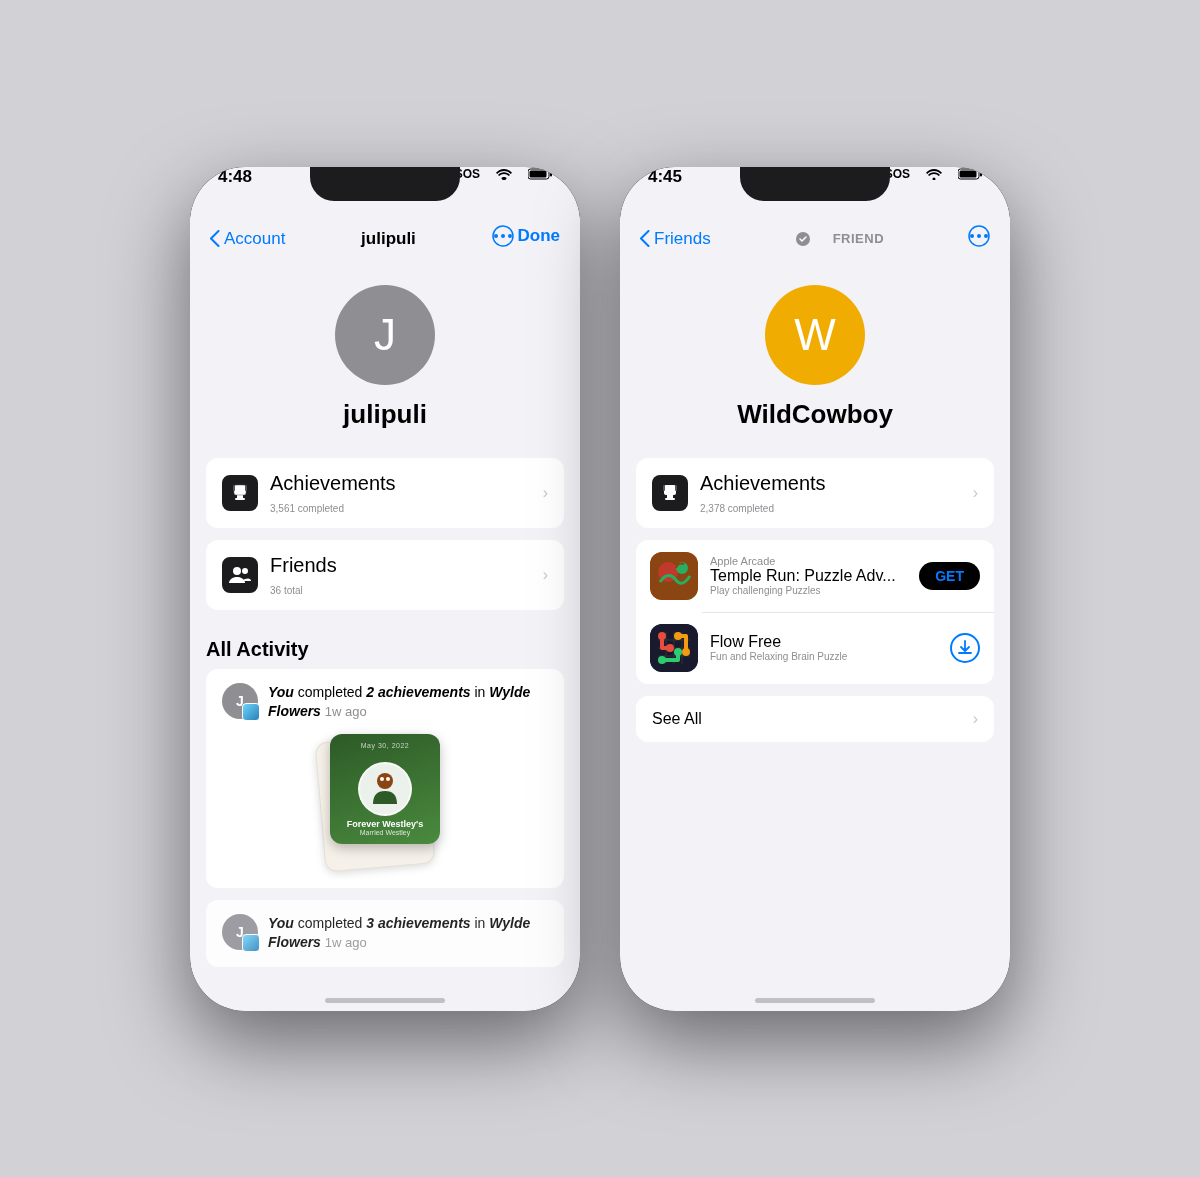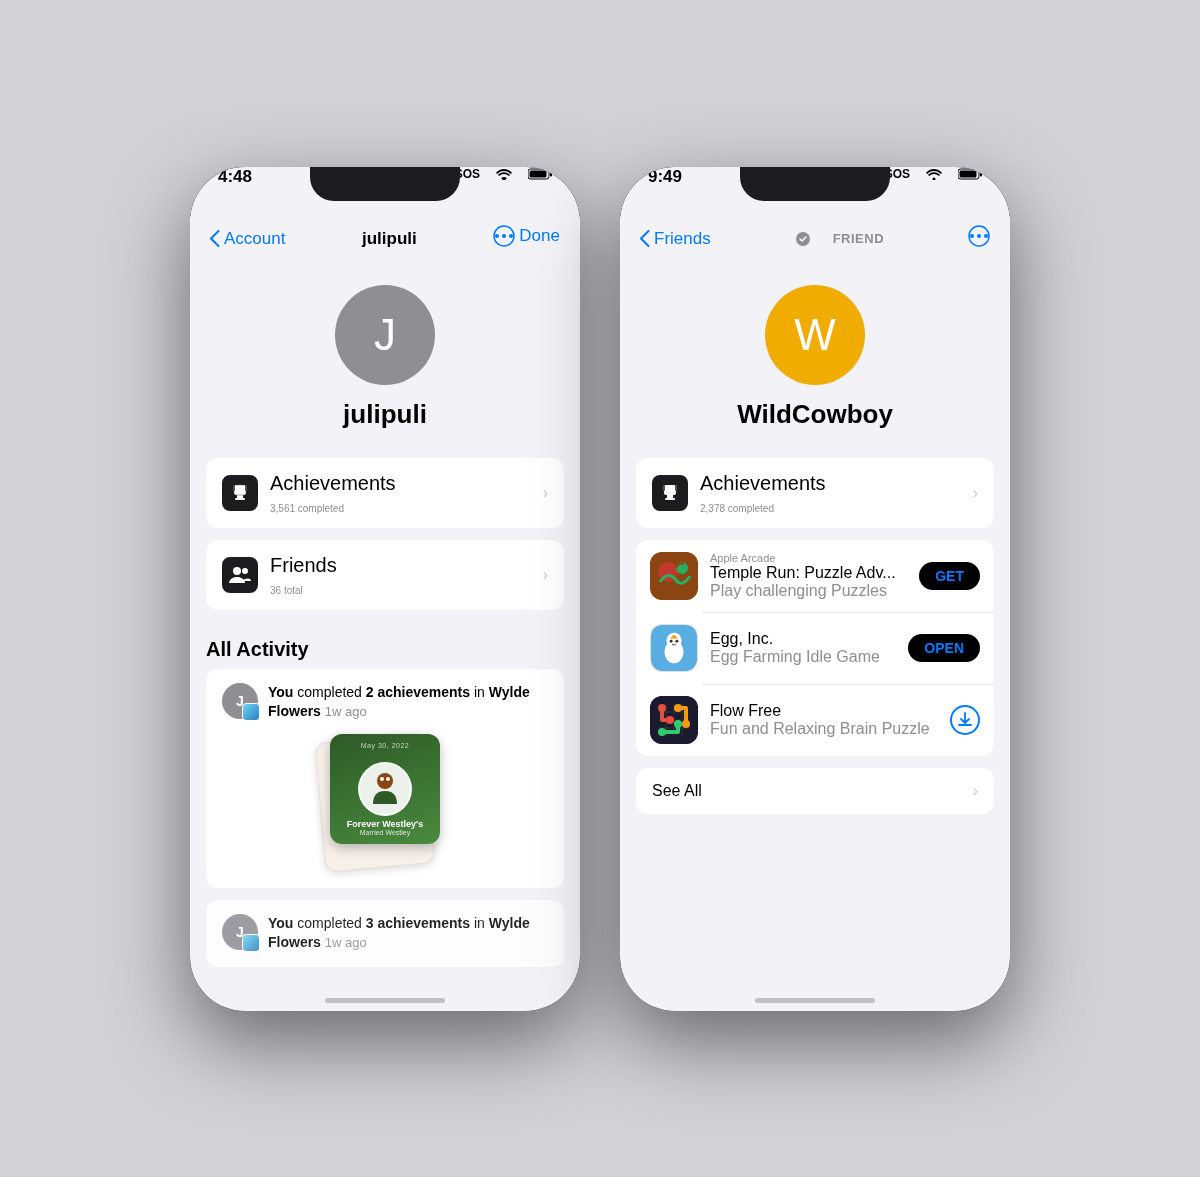--- a/index.html
+++ b/index.html
@@ -240,20 +240,21 @@
 
     .activity-text {
       font-size: 14px;
       color: #000;
       line-height: 1.4;
       flex: 1;
     }
 
     .activity-text .highlight {
       font-weight: 600;
+      font-style: italic;
     }
 
     .activity-time {
       color: #8e8e93;
       font-size: 13px;
     }
 
     
     .game-cards {
       display: flex;
@@ -388,21 +389,21 @@
       color: #8e8e93;
     }
 
     .rp-title {
       font-size: 16px;
       font-weight: 500;
       color: #000;
     }
 
     .rp-desc {
-      font-size: 16px;
+      font-size: 10px;
       color: #8e8e93;
     }
 
     .rp-btn {
       background: #000000;
       border-radius: 20px;
       padding: 6px 16px;
       font-size: 14px;
       font-weight: 600;
       color: #007aff;
@@ -500,21 +501,21 @@
         </div>
         <span class="nav-title">julipuli</span>
         <div class="nav-dots">
           <span style="display:inline-flex;align-items:center;gap:4px;">
             <svg width="22" height="22" viewBox="0 0 22 22">
               <circle cx="4" cy="11" r="2" fill="#007aff"></circle>
               <circle cx="11" cy="11" r="2" fill="#007aff"></circle>
               <circle cx="18" cy="11" r="2" fill="#007aff"></circle>
               <circle cx="11" cy="11" r="10" fill="none" stroke="#007aff" stroke-width="1.5"></circle>
             </svg>
-            <span style="color:#007aff;font-size:17px;font-weight:400;">Done</span>
+            <span style="color:#007aff;font-size:17px;font-weight:700;">Done</span>
           </span>
         </div>
       </div>
 
       <div class="profile-section">
         <div class="avatar-circle" style="background:#8e8e93;">
           <span>J</span>
         </div>
         <div class="profile-name">julipuli</div>
       </div>
@@ -615,21 +616,21 @@
 
     <div class="home-indicator"></div>
   </div>
 </div>
 
 <div class="phone">
   <div class="phone-screen">
     <div class="notch"></div>
 
     <div class="status-bar">
-      <span class="status-time">9:49</span>
+      <span class="status-time">4:45</span>
       <div class="status-icons">
         <span style="font-size:12px;">SOS</span>
         <svg width="16" height="12" viewBox="0 0 16 12">
           <path d="M8 3C10.7 3 13.1 4.1 14.8 5.9L16 4.7C13.9 2.5 11.1 1 8 1C4.9 1 2.1 2.5 0 4.7L1.2 5.9C2.9 4.1 5.3 3 8 3Z" fill="#000"></path>
           <path d="M8 6C9.9 6 11.6 6.8 12.8 8.1L14 6.9C12.4 5.3 10.3 4.3 8 4.3C5.7 4.3 3.6 5.3 2 6.9L3.2 8.1C4.4 6.8 6.1 6 8 6Z" fill="#000"></path>
           <circle cx="8" cy="11" r="1.5" fill="#000"></circle>
         </svg>
         <svg width="24" height="12" viewBox="0 0 24 12">
           <rect x="0" y="1" width="21" height="10" rx="2.5" ry="2.5" fill="none" stroke="#000" stroke-width="1"></rect>
           <rect x="22" y="3.5" width="2" height="5" rx="1" fill="#000"></rect>
@@ -704,39 +705,20 @@
               </svg>
             </div>
             <div class="rp-text">
               <div class="rp-source">Apple Arcade</div>
               <div class="rp-title">Temple Run: Puzzle Adv...</div>
               <div class="rp-desc">Play challenging Puzzles</div>
             </div>
             <div class="rp-btn">GET</div>
           </div>
 
-          <div class="rp-row">
-            <div class="rp-icon" style="background:linear-gradient(135deg,#87CEEB,#fff);border:1px solid #e0e0e0;">
-              <svg width="48" height="48" viewBox="0 0 48 48">
-                <rect width="48" height="48" rx="12" fill="#5aade3"></rect>
-                <ellipse cx="24" cy="28" rx="10" ry="12" fill="white"></ellipse>
-                <circle cx="24" cy="16" r="8" fill="white"></circle>
-                <path d="M20 14 L24 10 L28 14" fill="#f39c12"></path>
-                <circle cx="21" cy="17" r="1.5" fill="#333"></circle>
-                <circle cx="27" cy="17" r="1.5" fill="#333"></circle>
-                <path d="M22 20 Q24 22 26 20" stroke="#333" stroke-width="1" fill="none"></path>
-              </svg>
-            </div>
-            <div class="rp-text">
-              <div class="rp-source"></div>
-              <div class="rp-title">Egg, Inc.</div>
-              <div class="rp-desc">Egg Farming Idle Game</div>
-            </div>
-            <div class="rp-btn">OPEN</div>
-          </div>
 
           <div class="rp-row">
             <div class="rp-icon flow-free-icon">
               <svg width="48" height="48" viewBox="0 0 48 48">
                 <rect width="48" height="48" rx="12" fill="#1a1a2e"></rect>
 
                 <line x1="16" y1="8" x2="16" y2="40" stroke="#333" stroke-width="1"></line>
                 <line x1="24" y1="8" x2="24" y2="40" stroke="#333" stroke-width="1"></line>
                 <line x1="32" y1="8" x2="32" y2="40" stroke="#333" stroke-width="1"></line>
                 <line x1="8" y1="16" x2="40" y2="16" stroke="#333" stroke-width="1"></line>

